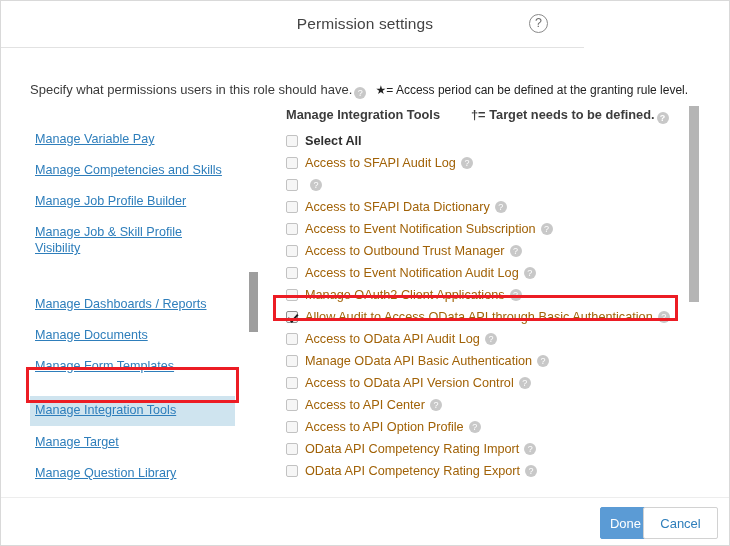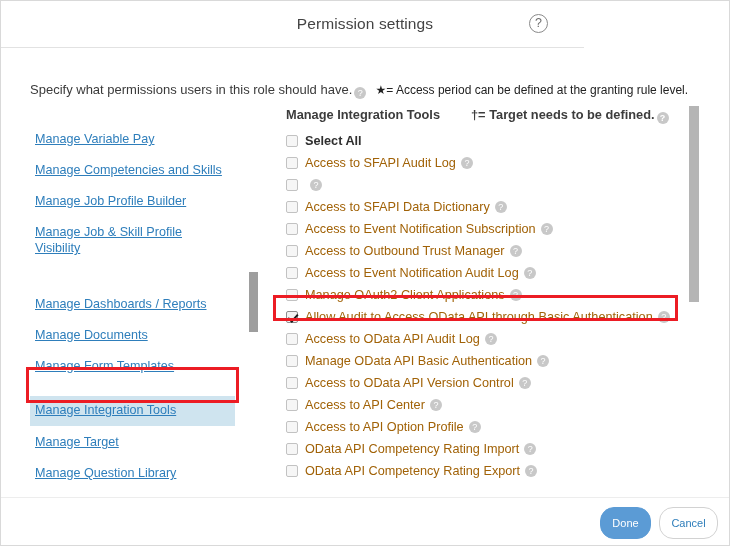--- a/index.html
+++ b/index.html
@@ -146,31 +146,31 @@
 
   
   .footer {
     position: absolute; left: 0; top: 496px;
     width: 728px; height: 48px;
     border-top: 1px solid #ededed;
     background: #ffffff;
   }
   .btn {
     position: absolute; top: 9px;
-    height: 32px; border-radius: 14px;
-    font-size: 11px; cursor: pointer;
+    height: 32px; border-radius: 2px;
+    font-size: 13px; cursor: pointer;
     display: flex; align-items: center; justify-content: center;
   }
   .btn-done {
     right: 78px; width: 51px;
     background: #5b9bd5; color: #ffffff;
     border: 1px solid #5b9bd5;
   }
   .btn-cancel {
-    right: 11px; width: 59px;
+    right: 11px; width: 75px;
     background: #ffffff; color: #2e7ebb;
     border: 1px solid #d2d2d2;
   }
   .clip-fade {
     position: absolute; left: 285px; top: 478px;
     width: 400px; height: 14px; background: #ffffff;
   }
 </style>
 </head>
 <body>

